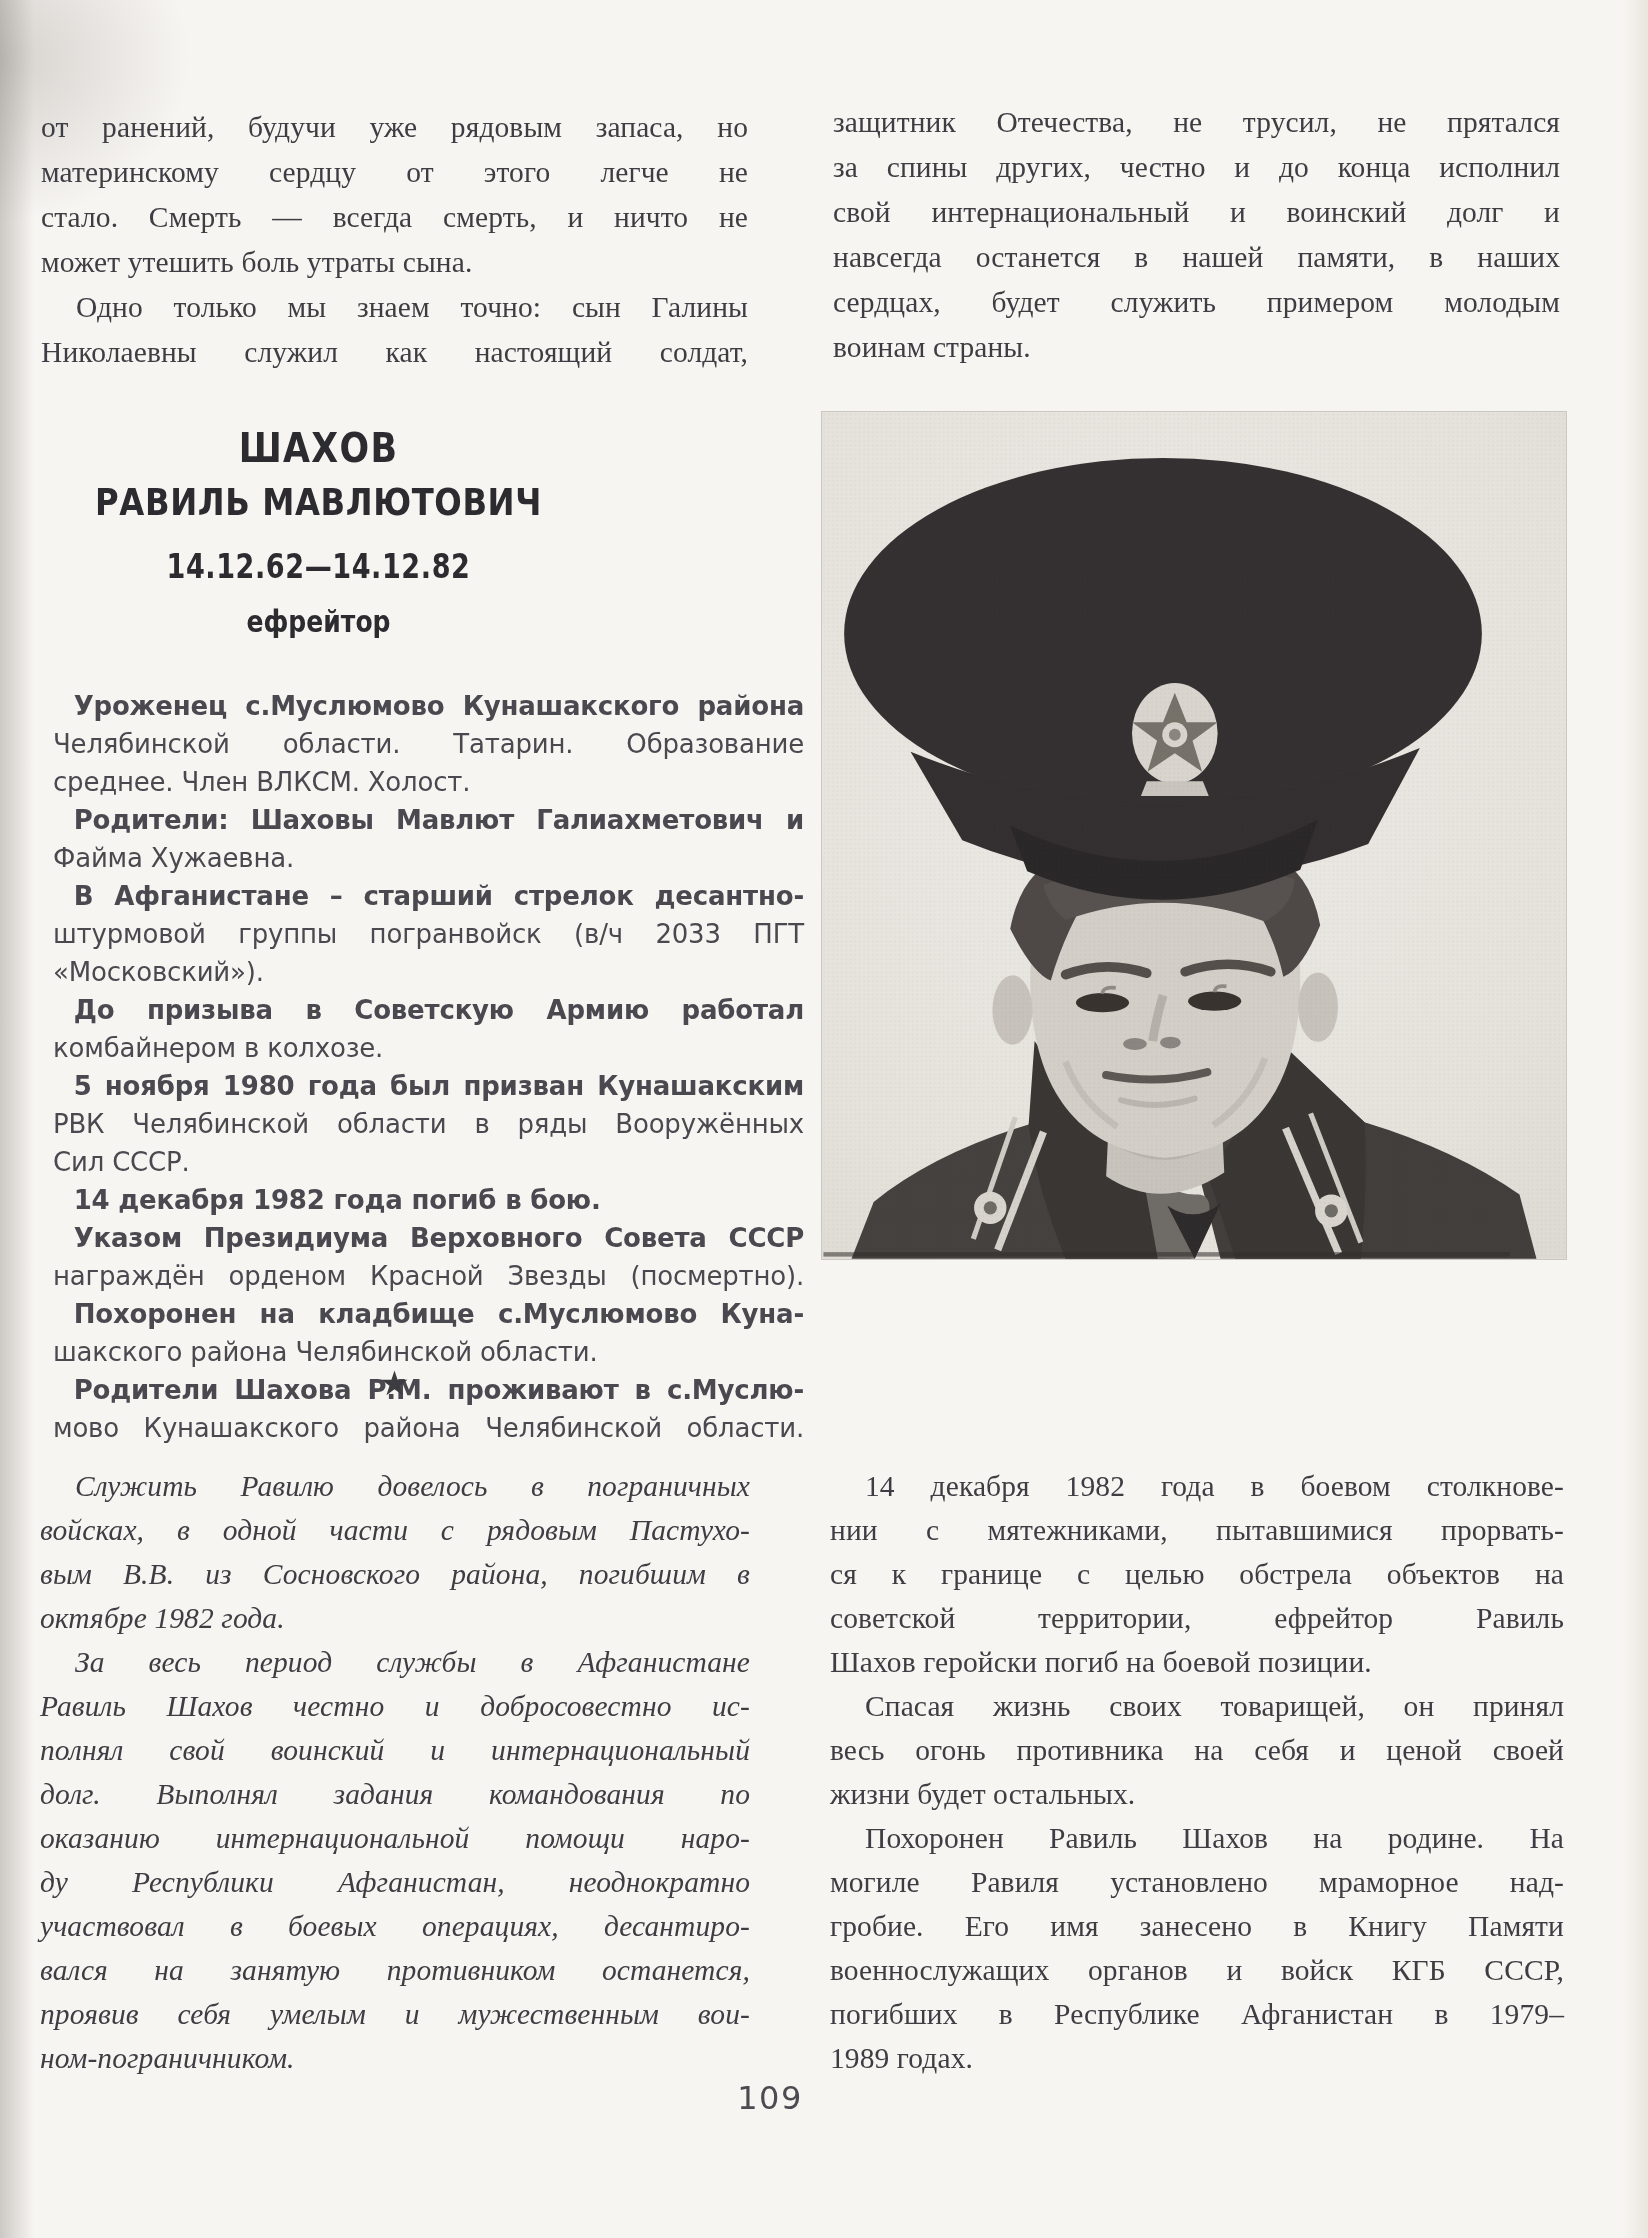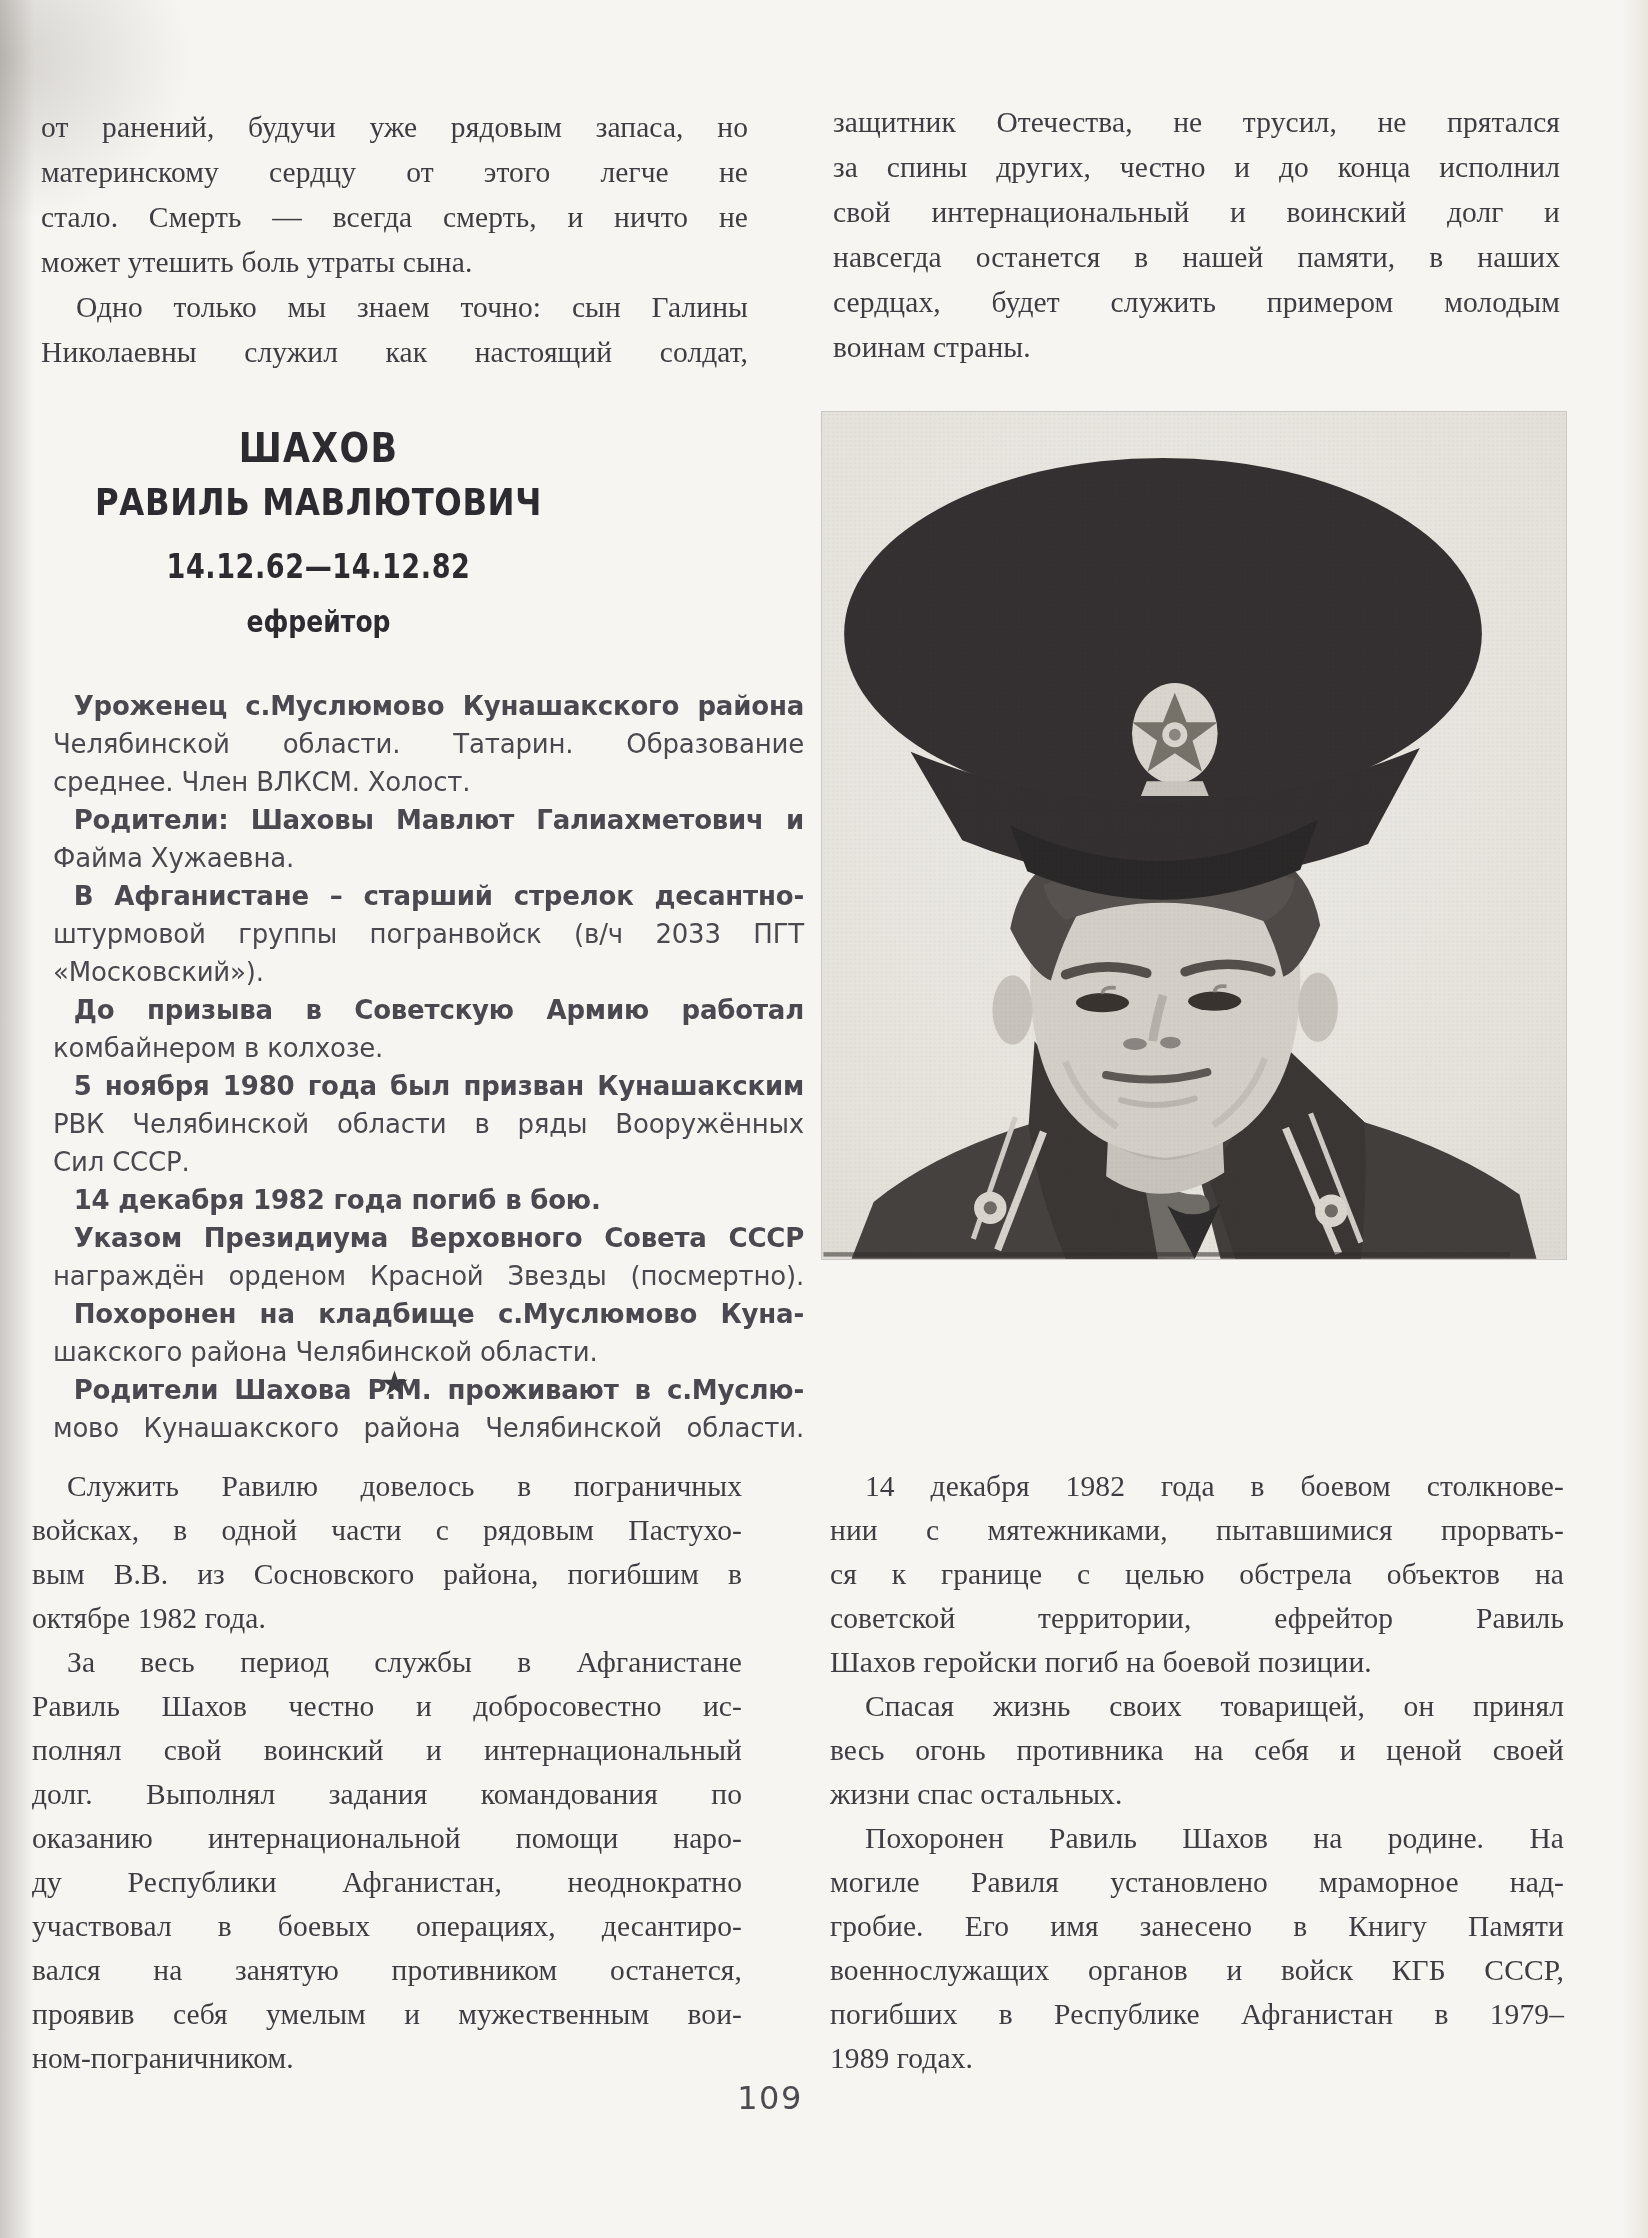--- a/index.html
+++ b/index.html
@@ -19,21 +19,21 @@
   
   .para{margin:0;}
   .line{text-align:justify;text-align-last:justify;text-justify:inter-word;margin-top:6px;}
   .line.endline{text-align-last:left;}
   .serif-block .line.indent{text-indent:35px;}
   .bio .line.indent{text-indent:20.7px;font-weight:bold;}
   
   .serif-block{position:absolute;font-size:29.5px;line-height:39px;letter-spacing:0.1px;}
   .top-left{left:41px;top:102px;width:707px;}
   .top-right{left:833px;top:97px;width:727px;}
-  .bottom-left{left:32px;top:1461px;width:710px;line-height:38px;}
+  .bottom-left{left:40px;top:1461px;width:710px;line-height:38px;font-style:italic;}
   .bottom-right{left:830px;top:1461px;width:734px;line-height:38px;}
   
   .heading{position:absolute;left:38px;top:424px;width:561px;text-align:center;
     font-family:"DejaVu Sans", sans-serif;font-weight:bold;color:var(--heading-ink,#2c2b30);}
   .heading .surname{font-size:41px;line-height:49px;letter-spacing:1.5px;transform:scaleX(.85);}
   .heading .fullname{font-size:38px;line-height:45px;letter-spacing:0.7px;margin-top:7.4px;transform:scaleX(.85);}
   .heading .dates{font-size:33px;line-height:39px;letter-spacing:0.7px;margin-top:22px;transform:scaleX(.82);}
   .heading .rank{font-size:29.5px;line-height:35px;margin-top:19px;transform:scaleX(.85);}
   
   .bio{position:absolute;left:53px;top:684px;width:751px;
@@ -232,21 +232,21 @@
     <div class="para">
       <div class="line indent">14 декабря 1982 года в боевом столкнове-</div>
       <div class="line">нии с мятежниками, пытавшимися прорвать-</div>
       <div class="line">ся к границе с целью обстрела объектов на</div>
       <div class="line">советской территории, ефрейтор Равиль</div>
       <div class="line endline">Шахов геройски погиб на боевой позиции.</div>
     </div>
     <div class="para">
       <div class="line indent">Спасая жизнь своих товарищей, он принял</div>
       <div class="line">весь огонь противника на себя и ценой своей</div>
-      <div class="line endline">жизни спас остальных.</div>
+      <div class="line endline">жизни будет остальных.</div>
     </div>
     <div class="para">
       <div class="line indent">Похоронен Равиль Шахов на родине. На</div>
       <div class="line">могиле Равиля установлено мраморное над-</div>
       <div class="line">гробие. Его имя занесено в Книгу Памяти</div>
       <div class="line">военнослужащих органов и войск КГБ СССР,</div>
       <div class="line">погибших в Республике Афганистан в 1979–</div>
       <div class="line endline">1989 годах.</div>
     </div>
   </section>

